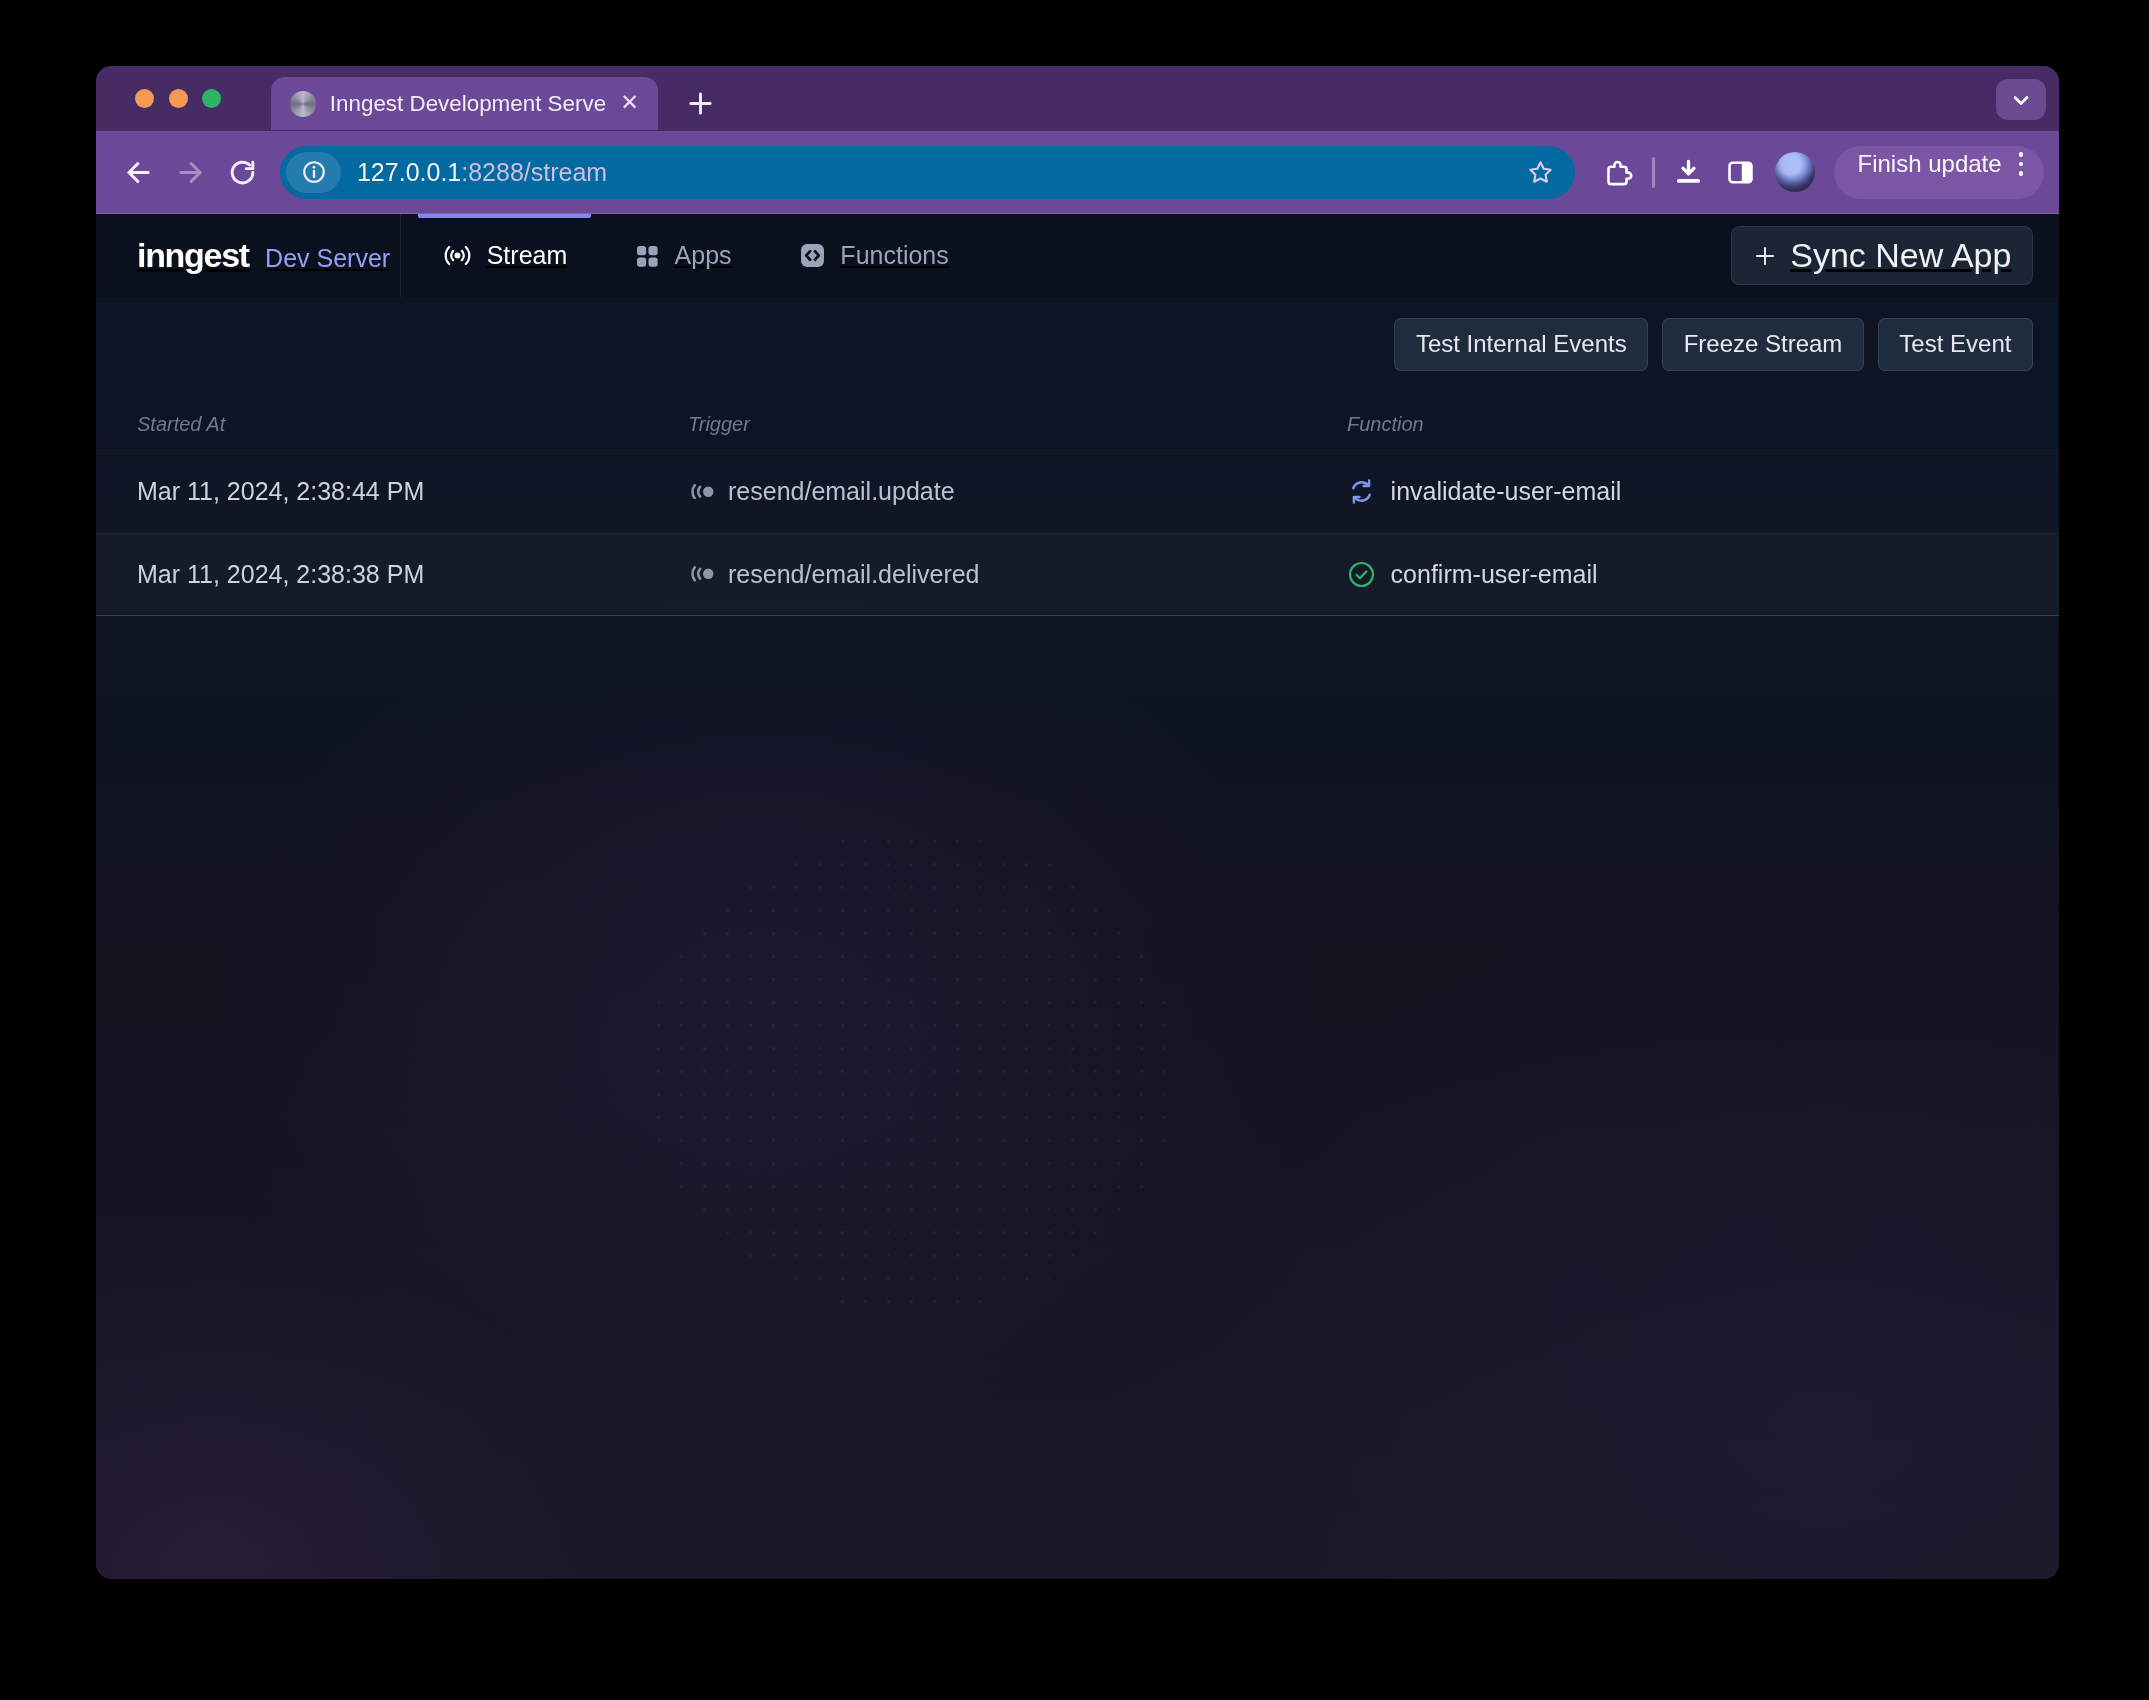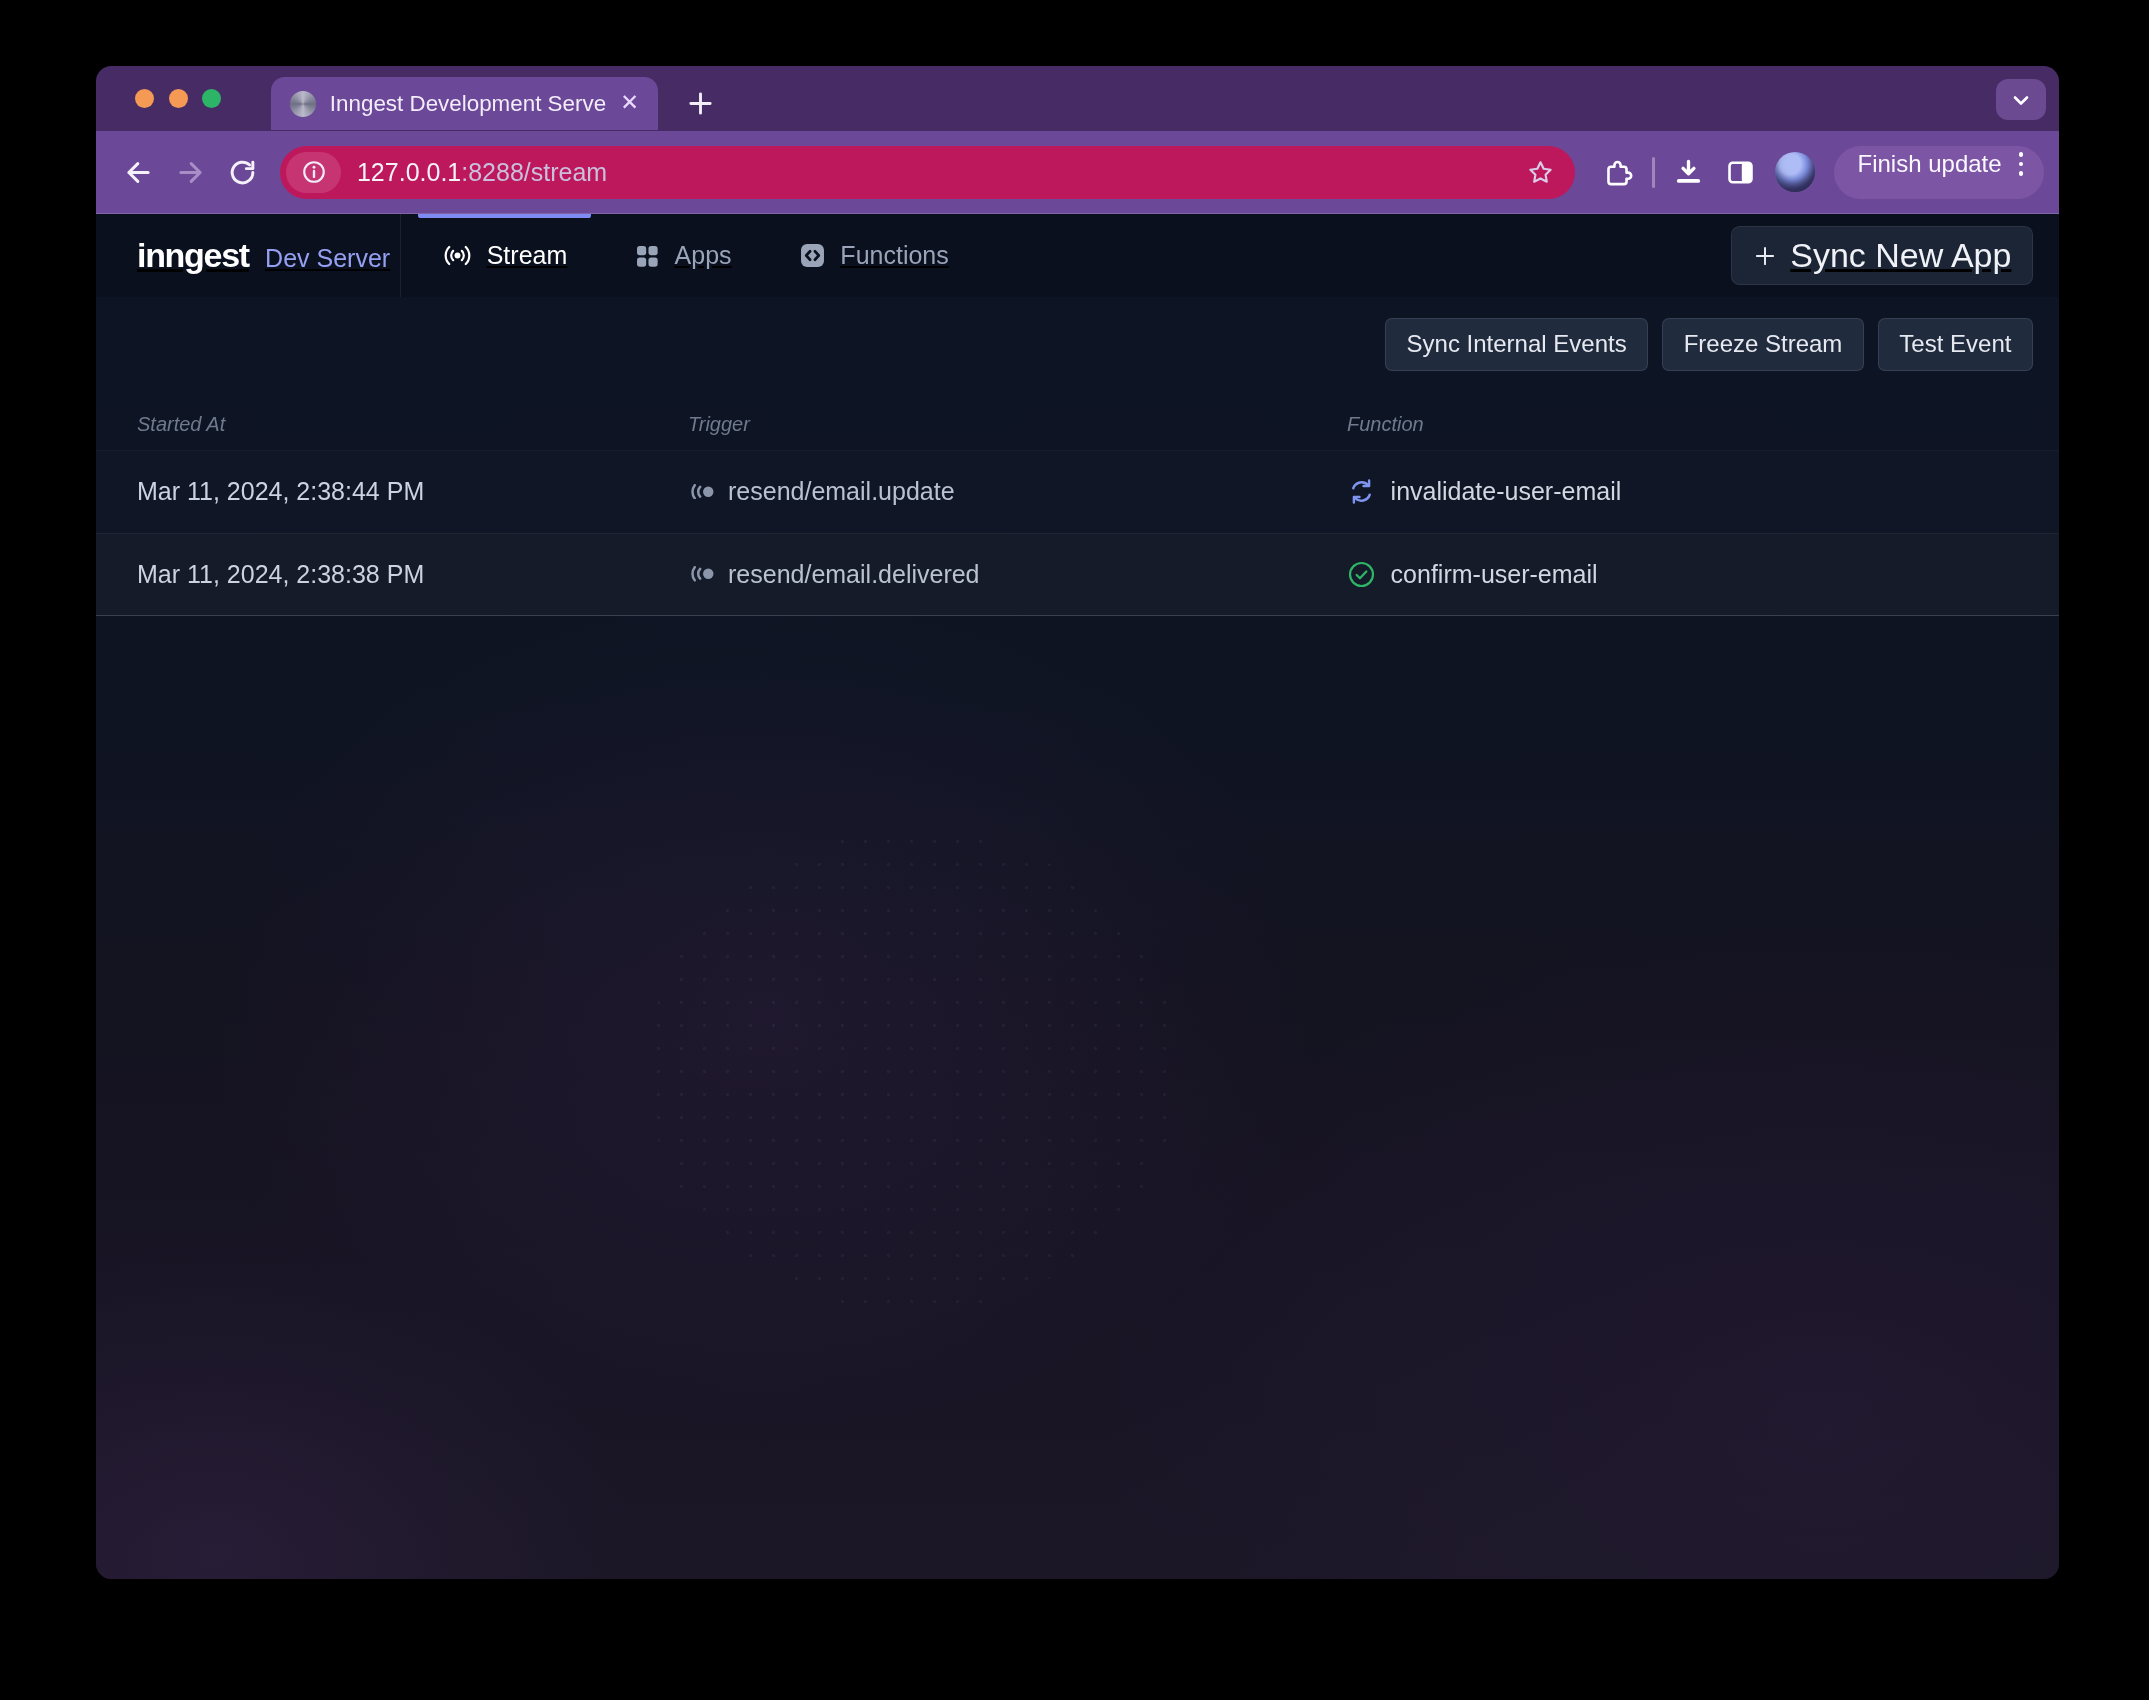--- a/index.html
+++ b/index.html
@@ -21,21 +21,21 @@
   .tab-title { flex:1; color:#f2edf9; font-size:22.4px; white-space:nowrap; overflow:hidden; }
   .tab-close { color:#ead9ff; font-size:22.4px; line-height:1; cursor:default; }
   .new-tab { position:absolute; left:578px; top:11.2px; width:52px; height:53px; display:flex; align-items:center; justify-content:center; }
   .chevron-btn { position:absolute; right:13px; top:13px; width:50px; height:41px; border-radius:12px;
     background:#6b4a91; display:flex; align-items:center; justify-content:center; }
 
   
   .toolbar { height:83px; background:#6c4898; border-bottom:1.7px solid rgba(158,136,196,.45);
     display:flex; align-items:center; padding:0 15.5px 0 22.4px; flex:0 0 auto; }
   .nav-btn { width:40px; height:40px; display:flex; align-items:center; justify-content:center; margin-right:12px; }
-  .url-pill { position:relative; flex:1; height:53px; margin:0 17px 0 5.2px; background:#be185d; border-radius:27px;
+  .url-pill { position:relative; flex:1; height:53px; margin:0 17px 0 5.2px; background:#0369a1; border-radius:27px;
     display:flex; align-items:center; padding:0 55px 0 6.9px; }
   .info-chip { width:55px; height:41px; border-radius:20.6px; background:rgba(255,255,255,.13);
     display:flex; align-items:center; justify-content:center; margin-right:15.5px; }
   .url-text { font-size:25px; white-space:nowrap; }
   .url-host { color:#f5f3f8; }
   .url-rest { color:#cabfdd; }
   .star { position:absolute; right:20.6px; top:12px; }
   .icon-btn { width:41px; height:41px; display:flex; align-items:center; justify-content:center; margin:0 5.2px; }
   .tb-sep { width:2.6px; height:31px; background:rgba(255,255,255,.35); border-radius:1.7px; margin:0 8.6px; }
   .avatar { width:40px; height:40px; border-radius:50%; margin:0 8.6px;
@@ -218,21 +218,21 @@
             <path d="M12 4.5v15M4.5 12h15" stroke="#e9ecf3" stroke-width="1.8" stroke-linecap="round"></path>
           </svg>
         <span>Sync New App</span>
       </button>
     </div>
 
     <div class="main">
       <div class="dots"></div>
 
       <div class="actions">
-        <button class="action-btn">Sync Internal Events</button>
+        <button class="action-btn">Test Internal Events</button>
         <button class="action-btn">Freeze Stream</button>
         <button class="action-btn">Test Event</button>
       </div>
 
       <div class="grid thead">
         <span class="th">Started At</span>
         <span class="th">Trigger</span>
         <span class="th">Function</span>
       </div>
 

